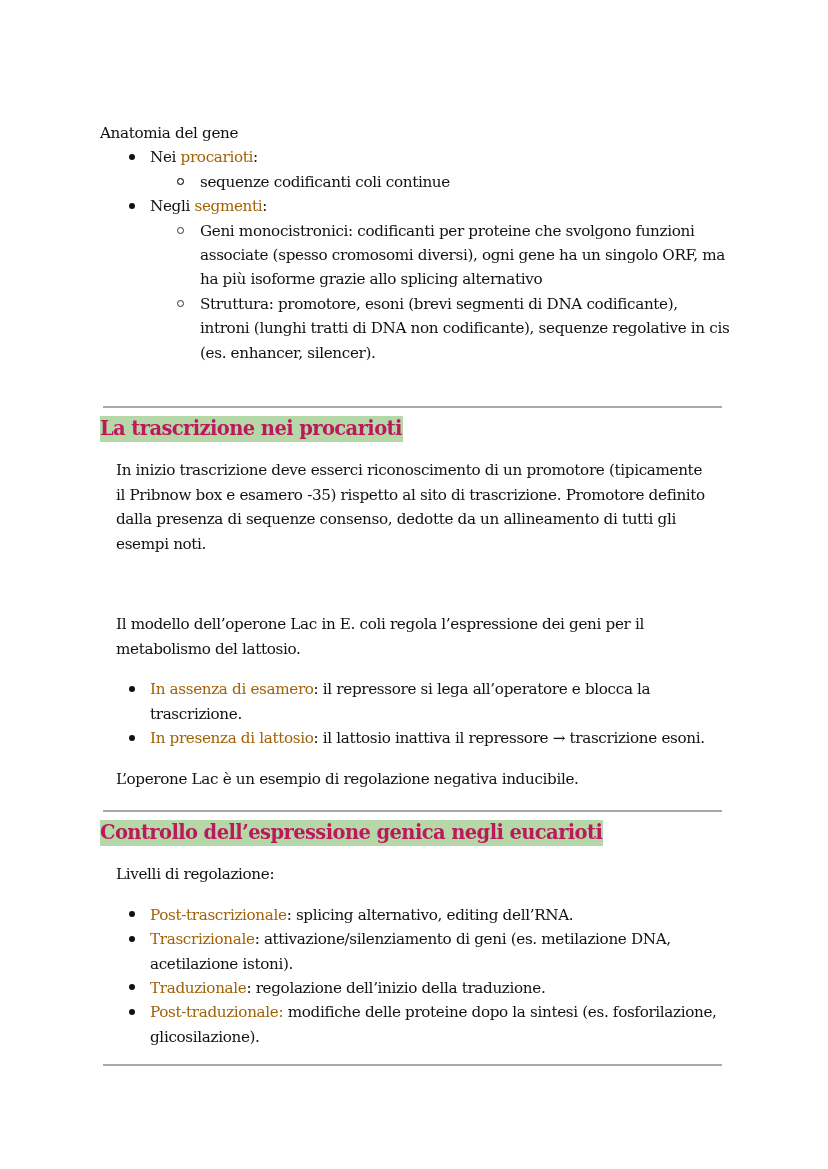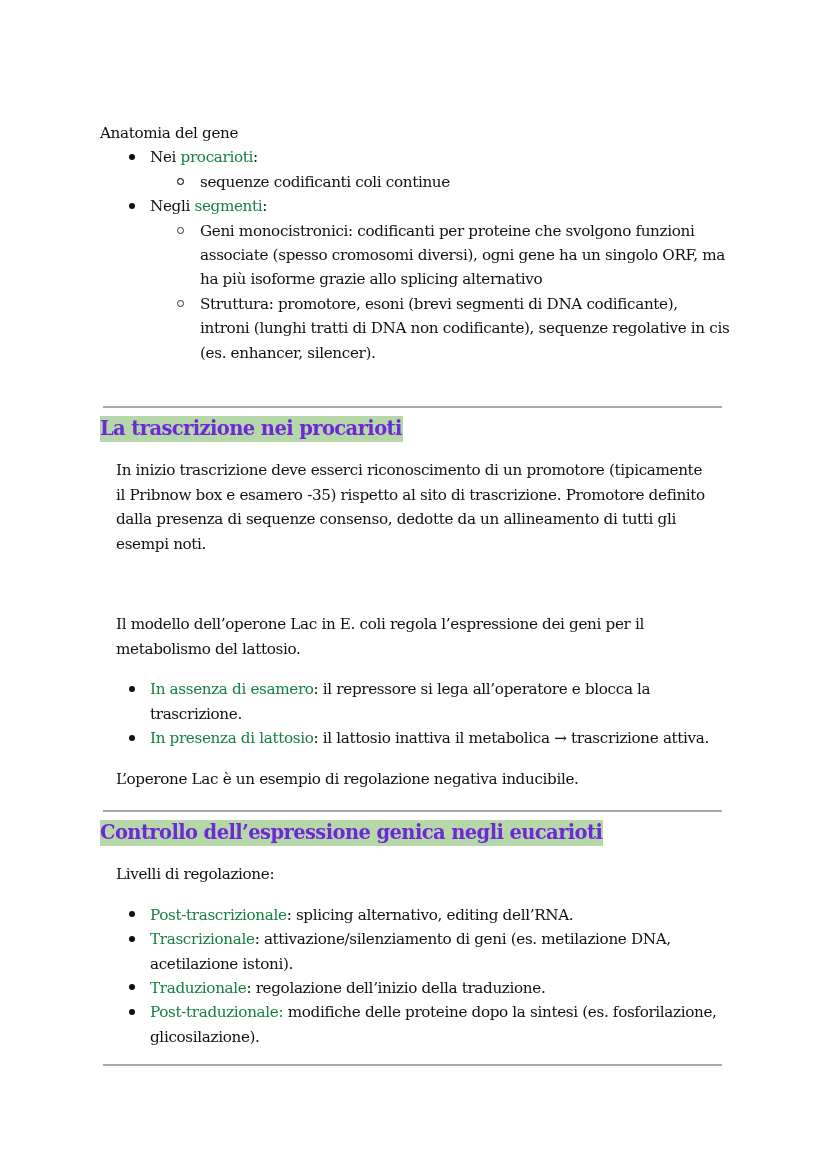--- a/index.html
+++ b/index.html
@@ -76,36 +76,36 @@
     .circ {
       display: inline-block;
       width: 5px;
       height: 5px;
       border-radius: 50%;
       border: 1px solid #333;
       vertical-align: middle;
       margin-top: -3px;
     }
     .green {
-      color: #15803d;
+      color: #a16207;
     }
     .hr {
       height: 2px;
       background: #a9a9a9;
       margin-left: 3px;
       width: 619px;
     }
     .heading {
       display: inline-block;
       background: #b6d7a8;
       font-size: 19.5px;
       line-height: 26px;
       font-weight: bold;
       letter-spacing: -0.6px;
-      color: #6d28d9;
+      color: #be185d;
       padding: 0 1px 0 0;
     }
     .spacer { height: 24.4px; }
   </style>
 </head>
 <body>
 
 <div class="page">
 
   <section>
@@ -150,21 +150,21 @@
     <p>In inizio trascrizione deve esserci riconoscimento di un promotore (tipicamente il Pribnow box e esamero -35) rispetto al sito di trascrizione. Promotore definito dalla presenza di sequenze consenso, dedotte da un allineamento di tutti gli esempi noti.</p>
     <div class="spacer"></div>
     <p>Il modello dell’operone Lac in E. coli regola l’espressione dei geni per il metabolismo del lattosio.</p>
     <ul class="l1">
       <li>
         <span class="bullet"><span class="dot"></span></span>
         <span class="green">In assenza di esamero</span><span>: il repressore si lega all’operatore e blocca la trascrizione.</span>
       </li>
       <li>
         <span class="bullet"><span class="dot"></span></span>
-        <span class="green">In presenza di lattosio</span><span>: il lattosio inattiva il metabolica → trascrizione attiva.</span>
+        <span class="green">In presenza di lattosio</span><span>: il lattosio inattiva il repressore → trascrizione esoni.</span>
       </li>
     </ul>
     <p>L’operone Lac è un esempio di regolazione negativa inducibile.</p>
   </section>
 
   <div style="height:3px"></div>
   <div class="hr"></div>
   <div style="height:8px"></div>
 
   <section>

